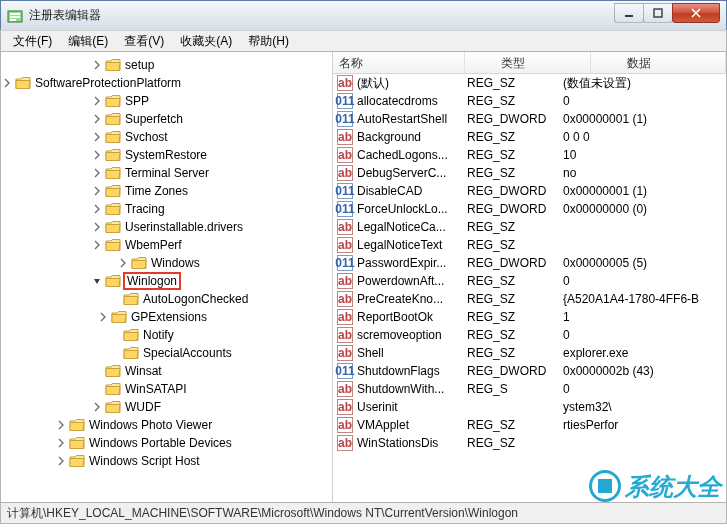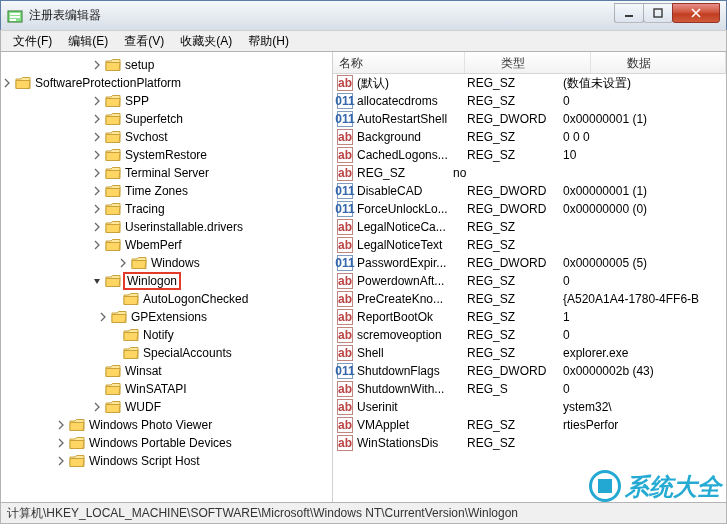--- a/index.html
+++ b/index.html
@@ -405,20 +405,21 @@
           <span class="cell-data">0 0 0</span>
         </div>
         <div class="list-row">
           <span class="val-icon str">ab</span>
           <span class="cell-name">CachedLogons...</span>
           <span class="cell-type">REG_SZ</span>
           <span class="cell-data">10</span>
         </div>
         <div class="list-row">
           <span class="val-icon str">ab</span>
+          <span class="cell-name">DebugServerC...</span>
           <span class="cell-type">REG_SZ</span>
           <span class="cell-data">no</span>
         </div>
         <div class="list-row">
           <span class="val-icon bin">011</span>
           <span class="cell-name">DisableCAD</span>
           <span class="cell-type">REG_DWORD</span>
           <span class="cell-data">0x00000001 (1)</span>
         </div>
         <div class="list-row">

